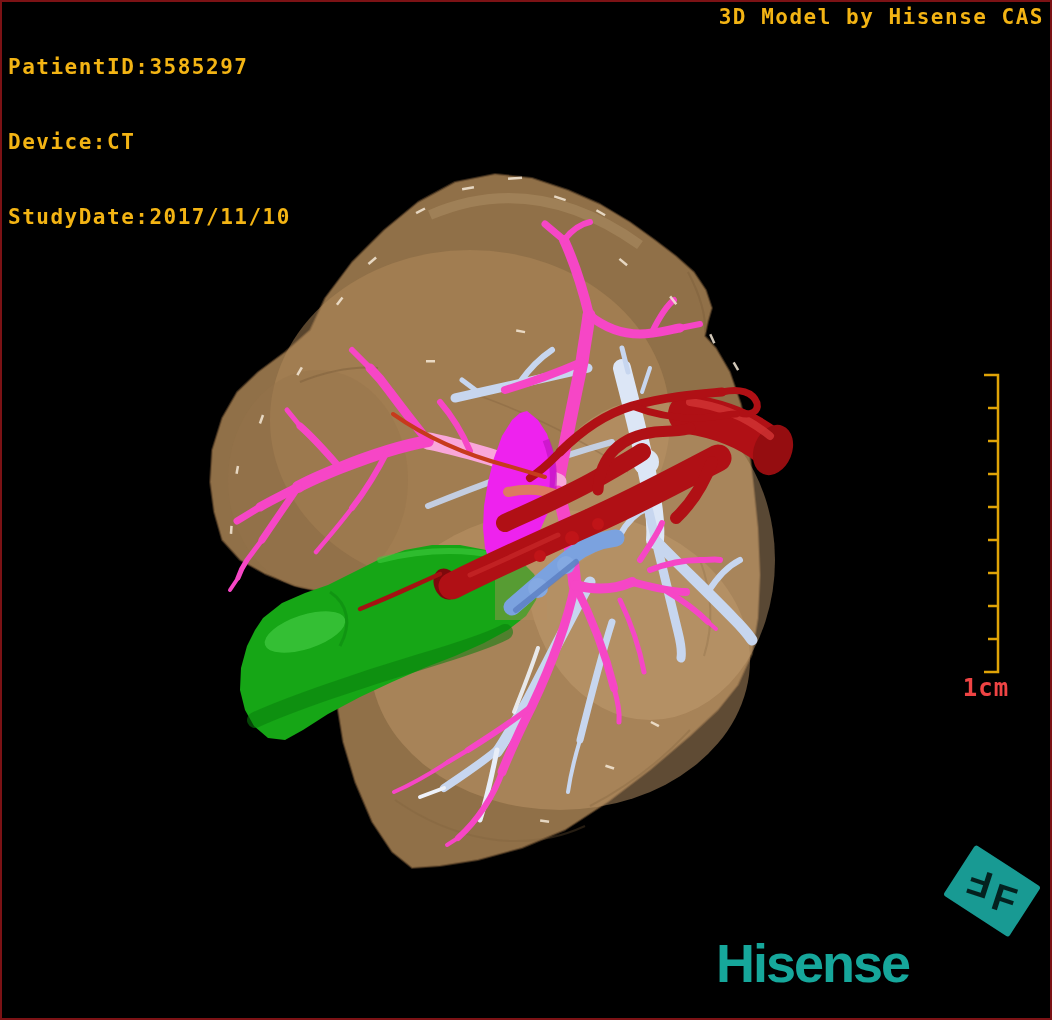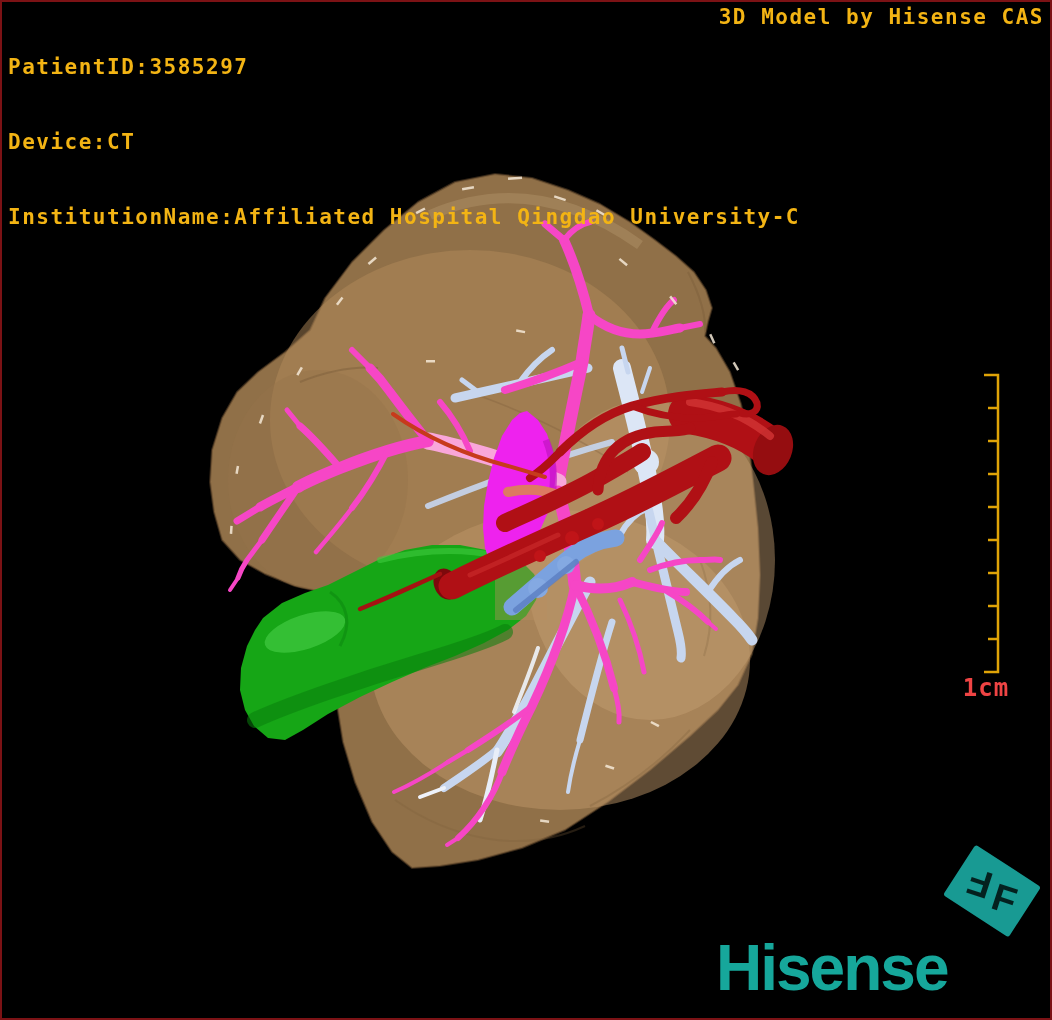--- a/index.html
+++ b/index.html
@@ -10,40 +10,40 @@
        color:#f3b414;white-space:pre;}
   .hud-left{left:8px;top:5px;}
   .hud-right{right:8px;top:5px;text-align:center;}
   .hud-volume{left:8px;top:972px;color:#eabd8f;}
   .scalebar-label{position:absolute;left:956px;top:674px;width:60px;text-align:center;
        color:#ef4444;font-weight:bold;font-size:24px;letter-spacing:1px;z-index:30;}
   .scalebar{position:absolute;left:976px;top:368px;z-index:30;}
   .model-svg{position:absolute;left:0;top:0;z-index:10;}
   .wordmark{position:absolute;left:716px;top:936px;z-index:35;
        font-family:"Liberation Sans","DejaVu Sans",sans-serif;font-weight:bold;
-       font-size:64px;letter-spacing:-2px;color:#16a79b;line-height:1;}
+       font-size:54px;letter-spacing:-2px;color:#16a79b;line-height:1;}
   .logo-diamond{position:absolute;left:953px;top:861px;width:78px;height:60px;background:#189a93;
        border-radius:3px;transform:rotate(33deg);z-index:35;display:flex;align-items:center;
        justify-content:center;gap:6px;}
   .logo-diamond span{font-family:"Liberation Sans",sans-serif;font-weight:bold;font-size:38px;
        color:#04211f;line-height:1;display:block;}
   .logo-f-turned{transform:rotate(165deg);}
   .logo-f{transform:rotate(-15deg);}
 </style>
 </head>
 <body>
 
 <div class="stage">
 
   <div class="frame"></div>
 
   <div class="hud hud-left">
     <div>PatientID:3585297</div>
     <div>Device:CT</div>
-    <div>InstitutionName:Affiliated Hospital Qingdao University-C</div>
+    <div>StudyDate:2017/11/10</div>
   </div>
 
   <div class="hud hud-right">3D Model by Hisense CAS</div>
 
 
   <svg class="scalebar" width="44" height="340" viewBox="0 0 44 340">
     <g fill="none" stroke-width="2.5" stroke="#dfa307">
       <path d="M 8,7 L 22,7 L 22,304 L 8,304"></path>
       <path d="M 12,40 L 22,40"></path>
         <path d="M 12,73 L 22,73"></path>

